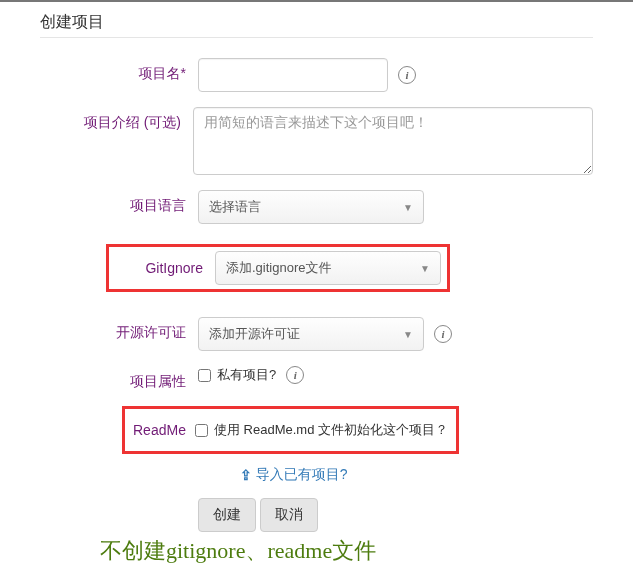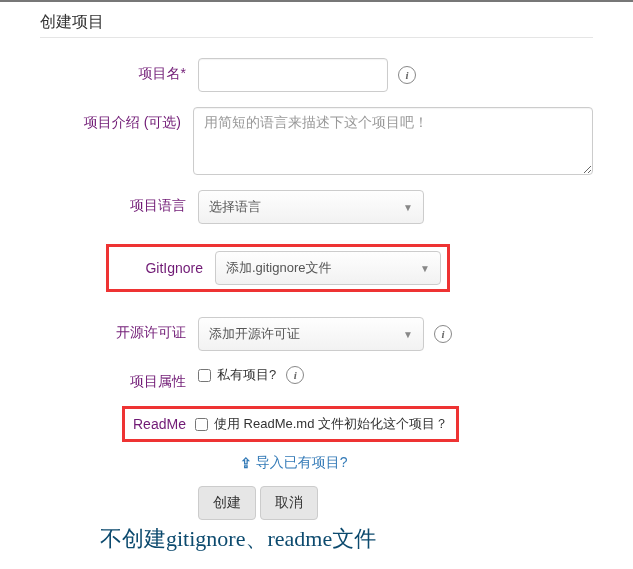--- a/index.html
+++ b/index.html
@@ -17,21 +17,21 @@
   .select .arrow { color: #888; font-size: 10px; }
   .info { width: 18px; height: 18px; border: 1.5px solid #888; border-radius: 50%; display: inline-flex; align-items: center; justify-content: center; font-family: Georgia, serif; font-style: italic; font-weight: bold; font-size: 11px; color: #666; margin-left: 10px; cursor: default; }
   .chk { margin-right: 6px; }
   .chklabel { font-size: 13px; color: #333; }
   .hl { border: 3px solid #e33; padding: 4px 6px; display: inline-flex; align-items: center; }
   .row-gitignore { margin-top: 20px; margin-bottom: 25px; padding-left: 22px; }
   .link { color: #337ab7; cursor: pointer; display: inline-flex; align-items: center; }
   .btn { height: 34px; padding: 0 14px; border: 1px solid #ccc; background: #e6e6e6; border-radius: 4px; font-size: 14px; color: #333; cursor: pointer; font-family: inherit; }
   .btn-row { margin-left: 158px; margin-top: 6px; }
   .import-row { margin-left: 200px; margin-bottom: 14px; margin-top: 4px; }
-  .annotation { font-family: "SimSun", serif; color: #0c4a6e; font-size: 22px; margin-left: 60px; margin-top: 4px; }
+  .annotation { font-family: "SimSun", serif; color: #4d7c0f; font-size: 22px; margin-left: 60px; margin-top: 4px; }
   .upload-ico { display: inline-block; font-weight: bold; margin-right: 4px; }
   ::placeholder { color: #999; }
 </style>
 </head>
 <body>
 
 <hr class="hr-top">
 
 <div class="page">
 
@@ -89,21 +89,21 @@
   <div class="row">
     <div class="lbl">项目属性</div>
     <div class="ctl">
       <input type="checkbox" class="chk" style="">
       <span class="chklabel">私有项目?</span>
       <span class="info">i</span>
     </div>
   </div>
 
   <div class="row" style="margin-left:82px; margin-bottom:12px;">
-    <span class="hl" style="padding:6px 8px;">
+    <span class="hl" style="padding:12px 8px;">
       <span class="lbl" style="width:62px; padding-top:0;">ReadMe</span>
       <span class="ctl">
         <input type="checkbox" class="chk" style="">
         <span class="chklabel">使用 ReadMe.md 文件初始化这个项目？</span>
       </span>
     </span>
   </div>
 
   <div class="import-row">
     <span class="link">

